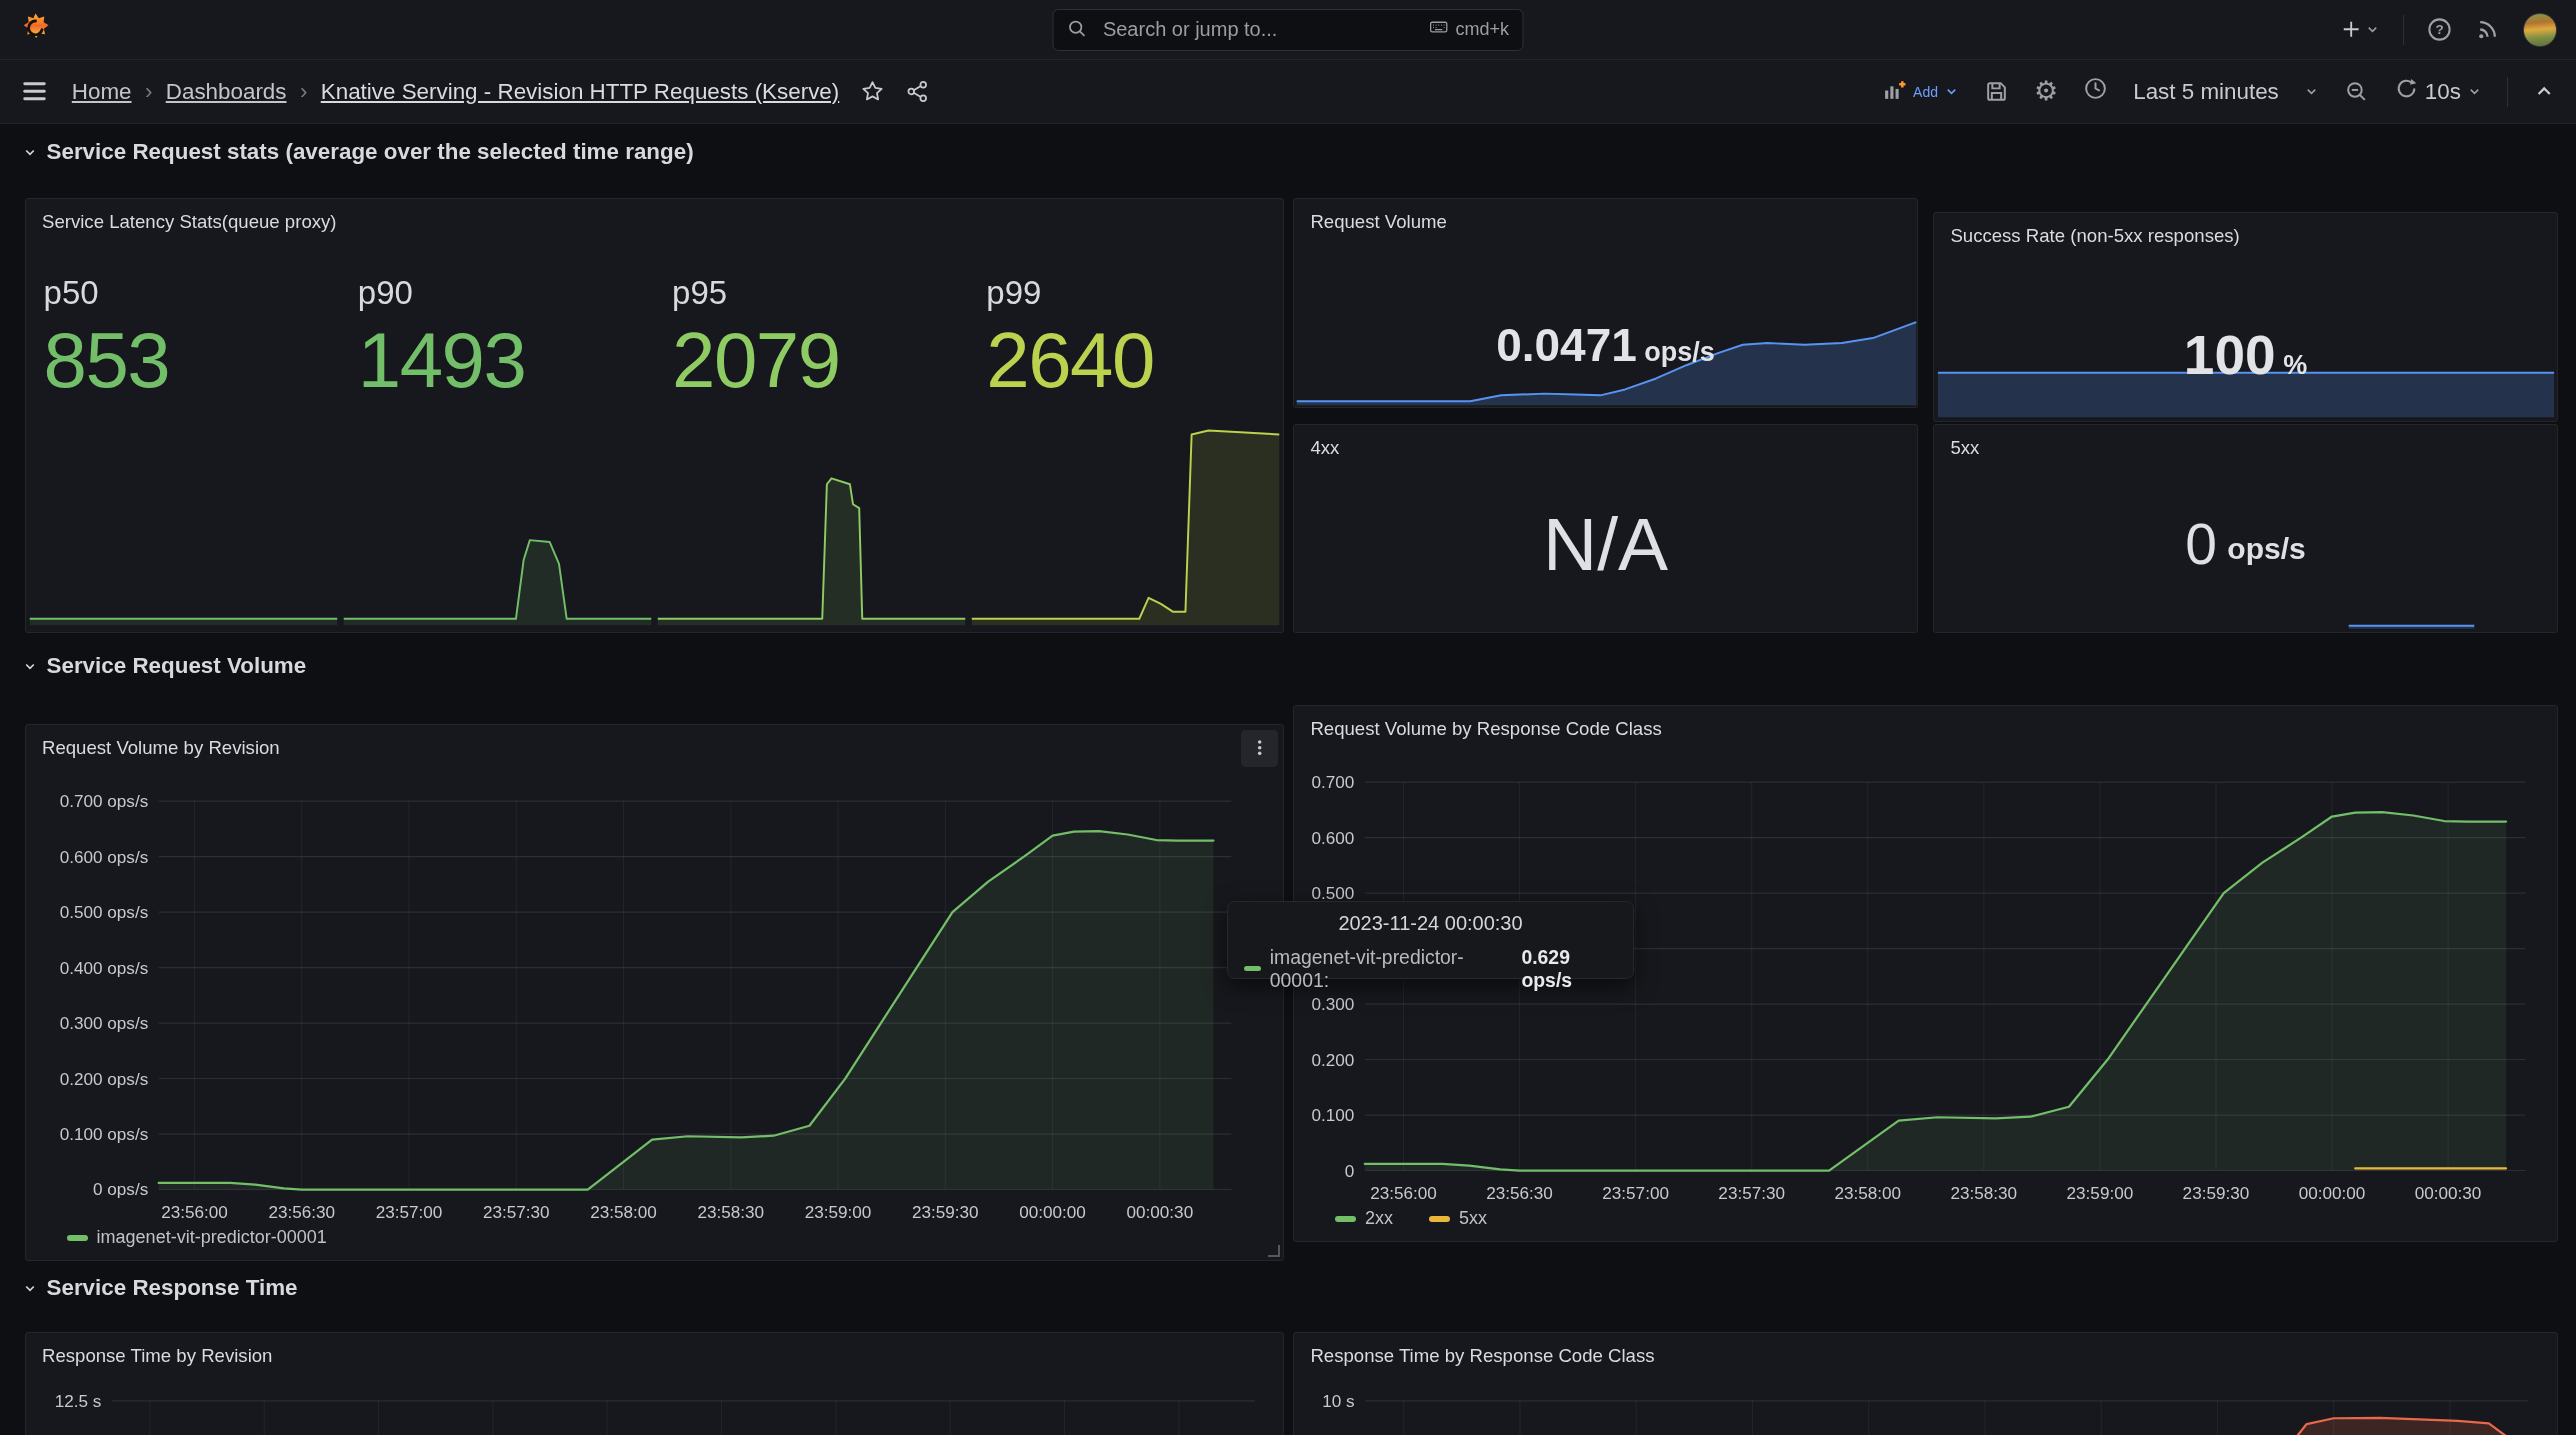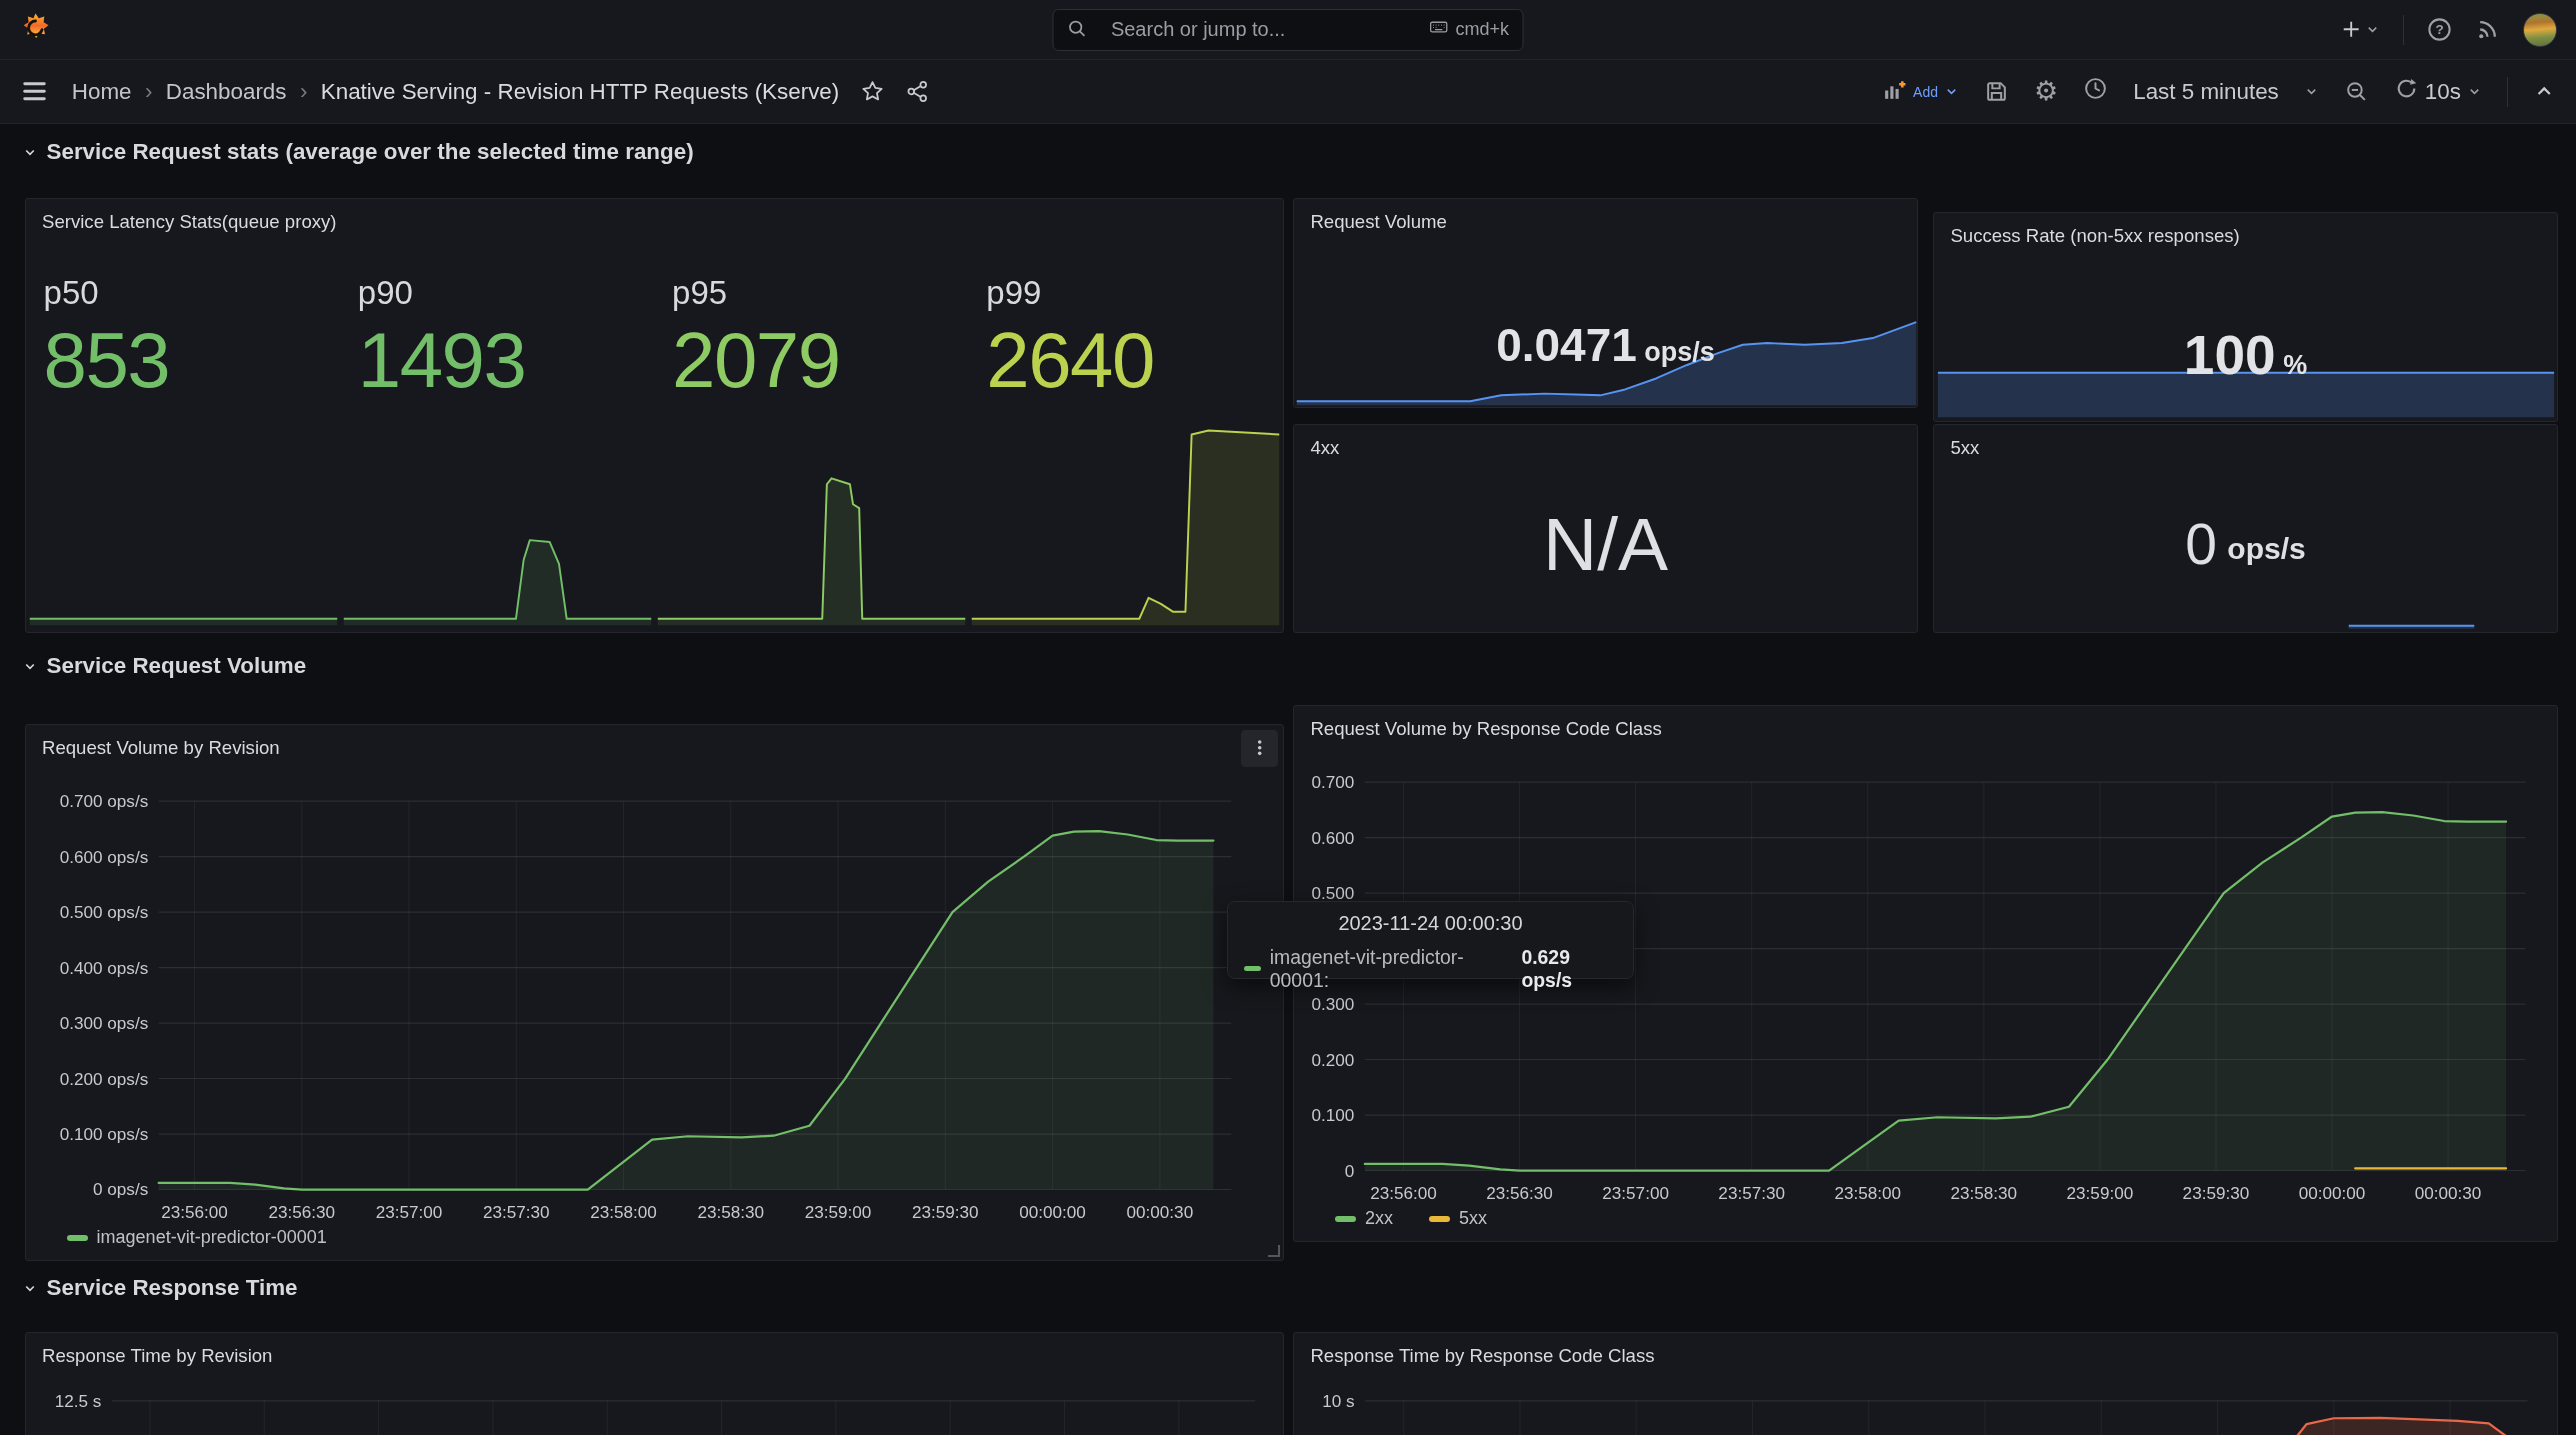--- a/index.html
+++ b/index.html
@@ -5,37 +5,37 @@
   * { margin:0; padding:0; box-sizing:border-box; }
   html,body { width:2576px; height:1436px; overflow:hidden; background:#0E0F13;
     font-family:"Liberation Sans", sans-serif; color:#D8D9DD; }
 
   
   .topbar { position:relative; height:60px; background:#17181D; border-bottom:0.7px solid #23252B;
     display:flex; align-items:center; padding:0 19.4px; }
   .logo { width:34px; height:37px; display:flex; align-items:center; }
   .searchbox { position:absolute; left:50%; transform:translateX(-50%); width:471px; height:42px;
     background:#0E0F13; border:0.7px solid #2E3036; border-radius:6px; display:flex; align-items:center;
-    padding:0 13.4px; gap:23px; color:#9B9DA5; }
+    padding:0 13.4px; gap:15px; color:#9B9DA5; }
   .searchbox input { flex:1; background:transparent; border:none; outline:none; color:#C9CACF;
     font-size:20px; font-family:"Liberation Sans", sans-serif; }
   .searchbox input::placeholder { color:#9B9DA5; }
   .kbd-hint { display:flex; align-items:center; gap:6px; font-size:18px; color:#9B9DA5; }
   .topbar-right { margin-left:auto; display:flex; align-items:center; gap:22.4px; color:#9EA0A8; }
   .vdiv { width:0.7px; height:30px; background:#2E3036; }
   .avatar { width:34px; height:34px; border-radius:50%;
     background:linear-gradient(175deg,#87984a 0%,#b0742f 28%,#e0a93e 48%,#7d8f45 72%,#5f7038 100%);
     border:0.7px solid #3a3c42; }
   .iconbtn { display:flex; align-items:center; gap:3px; cursor:pointer; }
 
   
   .navbar { height:64px; background:#17181D; border-bottom:0.7px solid #23252B;
     display:flex; align-items:center; padding:0 21px; }
   .crumbs { display:flex; align-items:center; gap:13.4px; font-size:22.4px; }
-  .crumb { color:#C4C5CB; cursor:pointer; }
+  .crumb { color:#C4C5CB; cursor:pointer;text-decoration:underline; }
   .crumb.current { color:#DADBE0; }
   .crumb-sep { color:#787A82; font-size:22.4px; }
   .navbar-right { margin-left:auto; display:flex; align-items:center; gap:25px; color:#9EA0A8; }
   .add-btn { display:flex; align-items:center; gap:6px; color:#6E9FFF; font-size:14px; cursor:pointer; }
   .time-btn { display:flex; align-items:center; gap:25px; color:#C9CACD; font-size:22.4px; cursor:pointer; }
   .interval-btn { display:flex; align-items:center; gap:6px; color:#C9CACD; font-size:22.4px; cursor:pointer; }
   .gear-uni { font-size:27px; color:#9EA0A8; line-height:1; cursor:pointer; }
 
   
   .canvas { position:relative; height:1312px; background:#0E0F13; overflow:hidden;padding-left:32px; }

